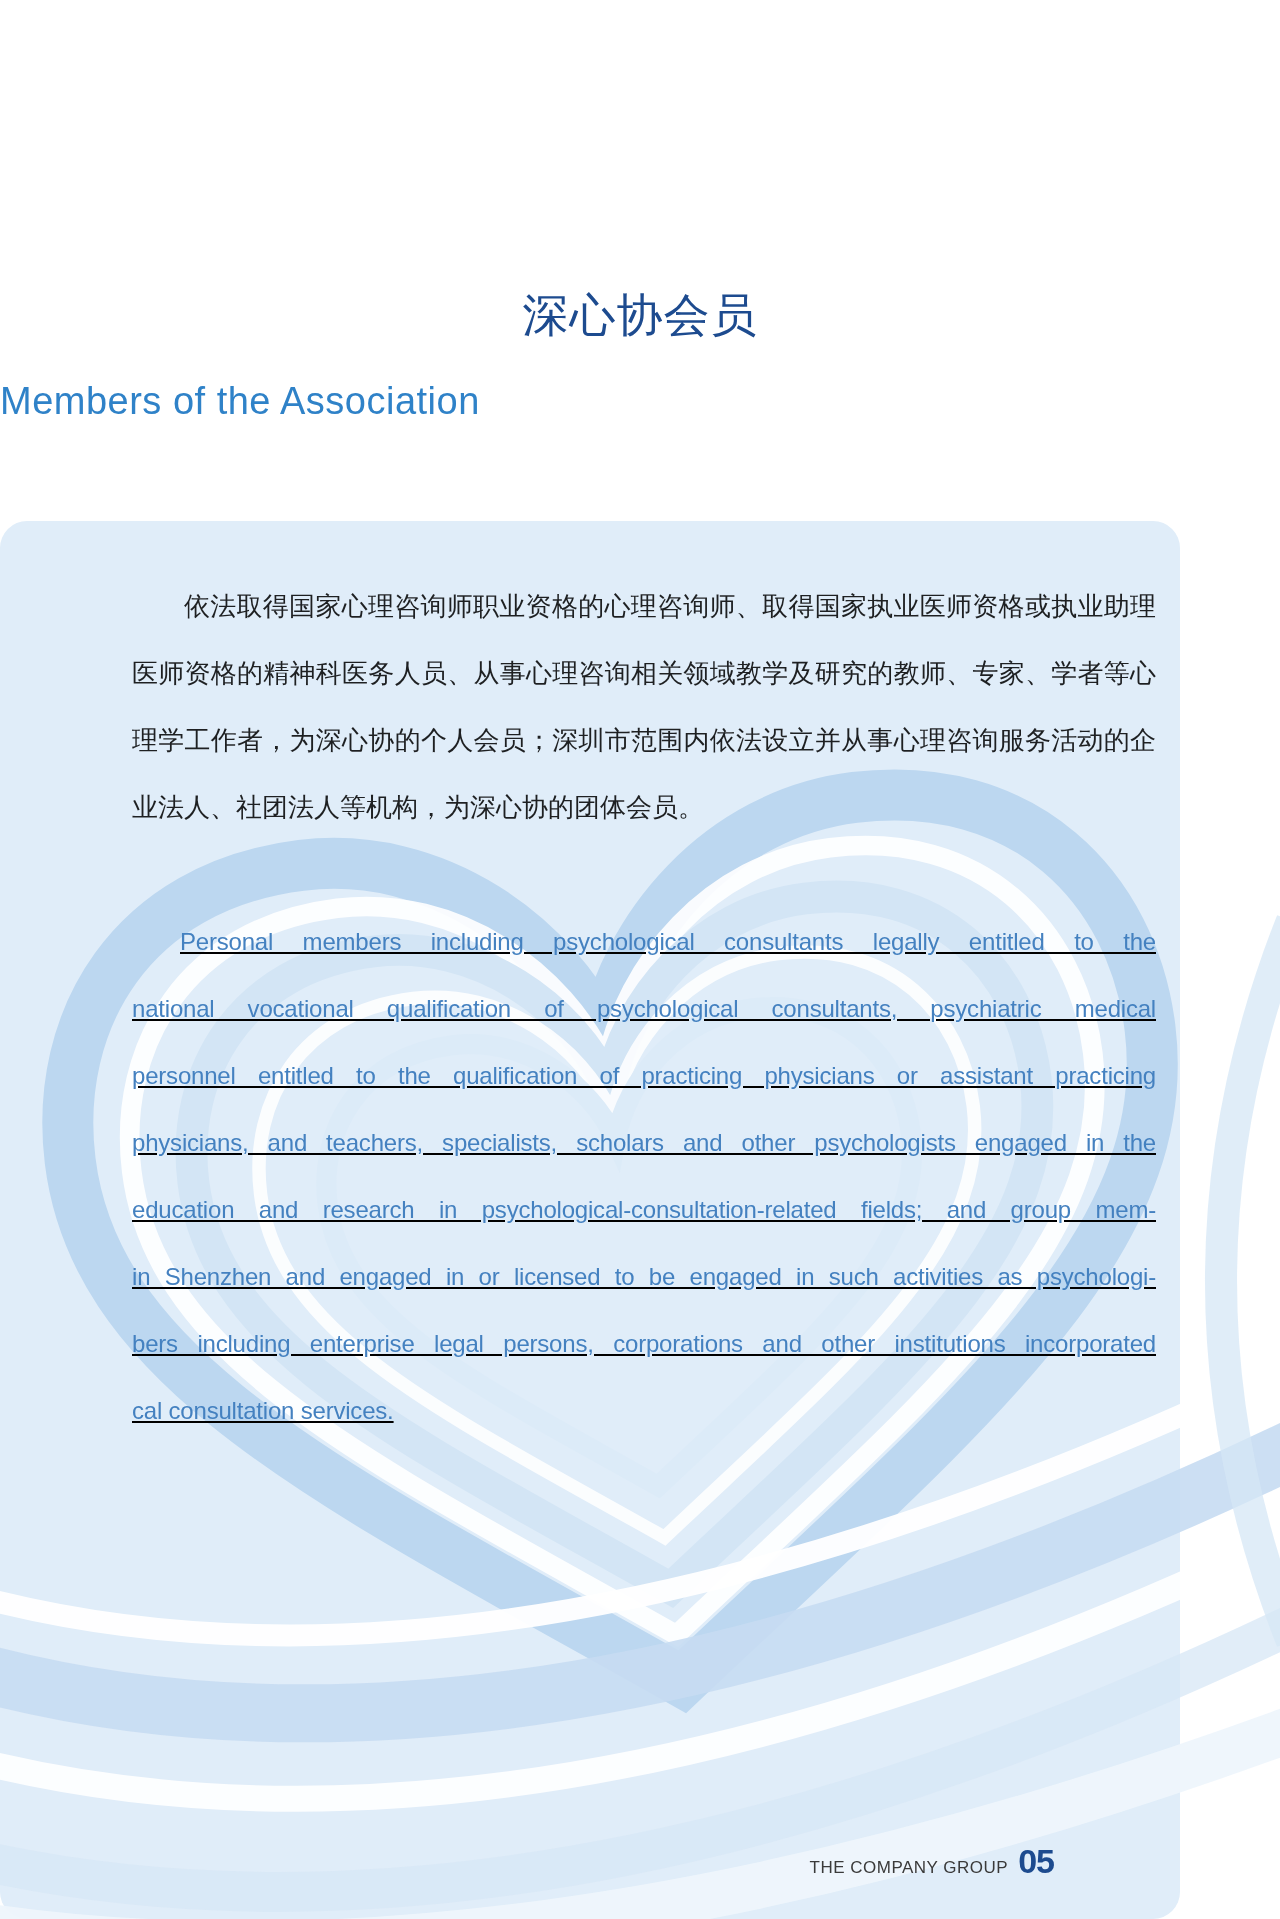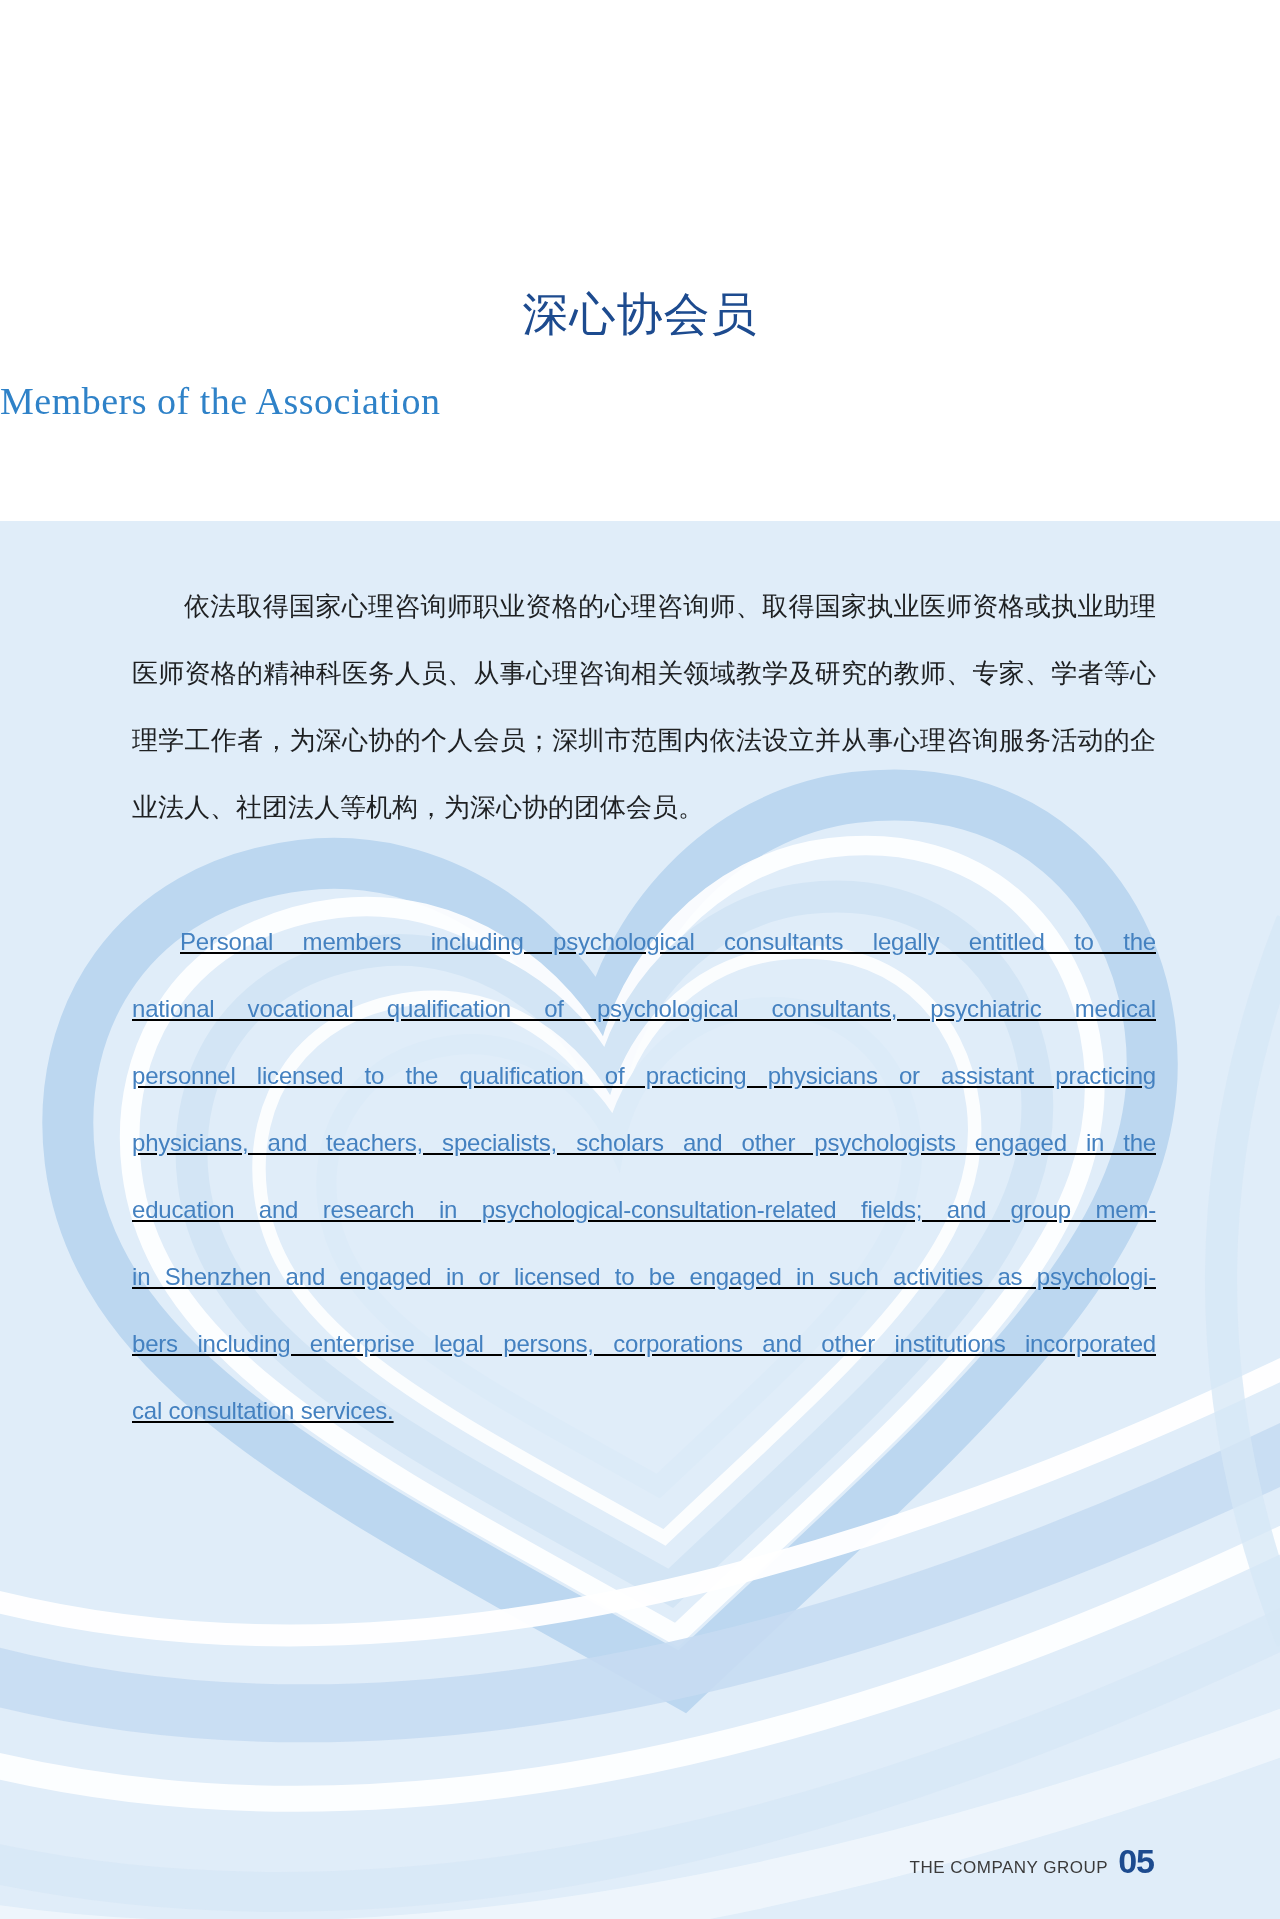--- a/index.html
+++ b/index.html
@@ -4,42 +4,43 @@
 <style>
   html,body{margin:0;padding:0;background:#ffffff;}
   .page{
     position:relative;
     width:1280px;height:1919px;
     background:#ffffff;
     overflow:hidden;
     font-family:"Liberation Sans", sans-serif;
   }
   
-  .header{position:absolute;top:0;left:0;width:1280px;height:521px;background:#ffffff;font-family:Liberation Serif, serif;}
+  .header{position:absolute;top:0;left:0;width:1280px;height:521px;background:#ffffff;}
   .title-cn{
     position:absolute;top:290px;left:0;width:100%;
     text-align:center;
     font-size:46px;line-height:1.1;
     color:#1d4b8f;
     font-weight:500;
     letter-spacing:1px;
   }
   .title-en{
     position:absolute;top:380px;left:0;width:100%;
     text-align:left;
     font-size:38px;line-height:1.15;
     color:#2f82c8;
     font-weight:400;
     letter-spacing:0.5px;
   }
   
   .content{
     position:absolute;top:521px;left:0;
-    width:1280px;height:1398px;
+    width:1180px;height:1398px;
     background:#e0edf9;
+    border-radius:27px;
   }
   .bg-svg{position:absolute;top:0;left:0;width:1280px;height:1398px;}
   .textcol{
     position:absolute;top:0;left:132px;width:1024px;
   }
   .cn-para{margin-top:52px;}
   .cn-para .line{
     font-size:26px;line-height:67px;height:67px;
     color:#1e2022;
     white-space:nowrap;
@@ -107,21 +108,21 @@
       <div class="cn-para">
         <div class="line fill indent">依法取得国家心理咨询师职业资格的心理咨询师、取得国家执业医师资格或执业助理</div>
         <div class="line fill">医师资格的精神科医务人员、从事心理咨询相关领域教学及研究的教师、专家、学者等心</div>
         <div class="line fill">理学工作者，为深心协的个人会员；深圳市范围内依法设立并从事心理咨询服务活动的企</div>
         <div class="line">业法人、社团法人等机构，为深心协的团体会员。</div>
       </div>
 
       <div class="en-para">
         <div class="line fill indent">Personal members including psychological consultants legally entitled to the</div>
         <div class="line fill">national vocational qualification of psychological consultants, psychiatric medical</div>
-        <div class="line fill">personnel licensed to the qualification of practicing physicians or assistant practicing</div>
+        <div class="line fill">personnel entitled to the qualification of practicing physicians or assistant practicing</div>
         <div class="line fill">physicians, and teachers, specialists, scholars and other psychologists engaged in the</div>
         <div class="line fill">education and research in psychological-consultation-related fields; and group mem-</div>
         <div class="line fill">in Shenzhen and engaged in or licensed to be engaged in such activities as psychologi-</div>
         <div class="line fill">bers including enterprise legal persons, corporations and other institutions incorporated</div>
         <div class="line">cal consultation services.</div>
       </div>
 
     </div>
 
     <div class="footer" style="position:absolute;right:126px;top:1283px;margin-top:40px;">

